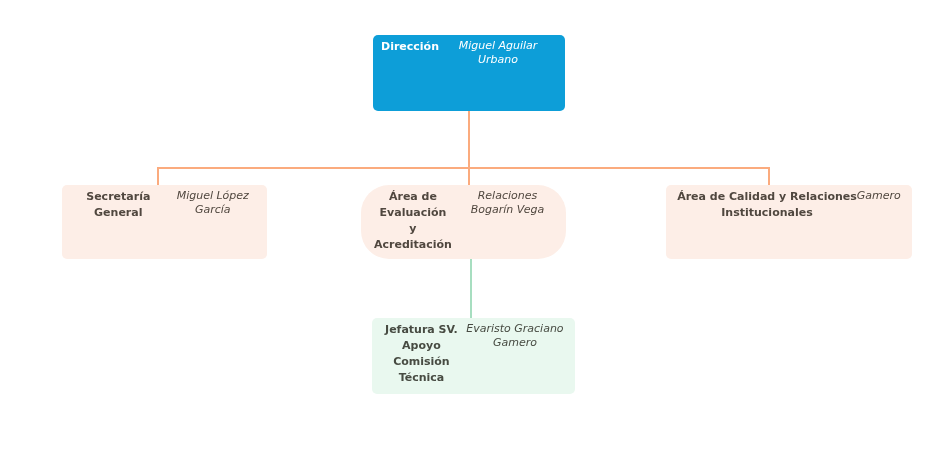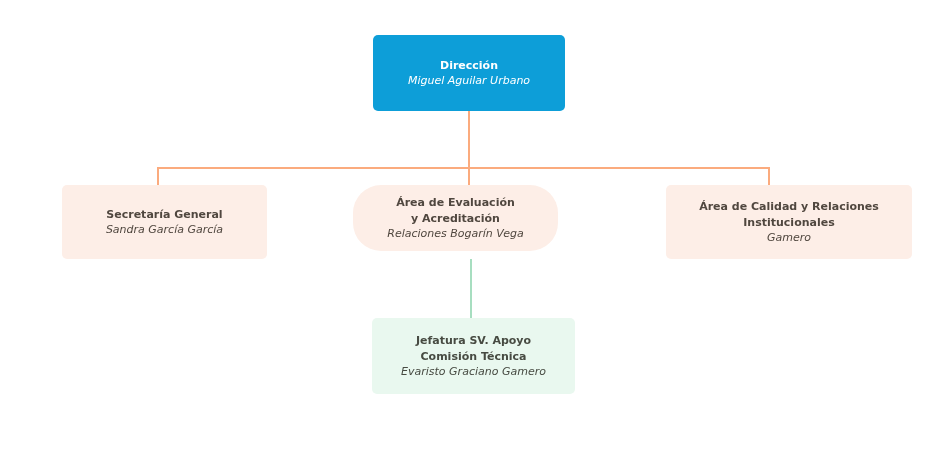--- a/index.html
+++ b/index.html
@@ -12,21 +12,21 @@
     width: 940px;
     height: 454px;
     background: var(--background, #ffffff);
     font-family: "DejaVu Sans", "Liberation Sans", sans-serif;
     overflow: hidden;
   }
   .node {
     position: absolute;
     border-radius: 5px;
     display: flex;
-    flex-direction: column;
+    flex-direction: row;
     justify-content: center;
     text-align: center;
     box-sizing: border-box;
     padding: 4px 8px;
   }
   .node-title {
     font-size: 11px;
     font-weight: bold;
     line-height: 16px;
     white-space: pre-line;
@@ -66,24 +66,24 @@
   <div class="connector orange" style="left:768px; top:167px; width:2px; height:18px;"></div>
   <div class="connector green" style="left:470px; top:259px; width:2px; height:59px;"></div>
 
   <div class="node node-root" style="left:373px; top:35px; width:192px; height:76px;">
     <div class="node-title">Dirección</div>
     <div class="node-person">Miguel Aguilar Urbano</div>
   </div>
 
   <div class="node node-branch" style="left:62px; top:185px; width:205px; height:74px;">
     <div class="node-title">Secretaría General</div>
-    <div class="node-person">Sandra García García</div>
+    <div class="node-person">Miguel López García</div>
   </div>
 
-  <div class="node node-branch" style="left:353px; top:185px; width:205px; height:66px;border-radius:28px;">
+  <div class="node node-branch" style="left:361px; top:185px; width:205px; height:74px;border-radius:28px;">
     <div class="node-title">Área de Evaluación
 y Acreditación</div>
     <div class="node-person">Relaciones Bogarín Vega</div>
   </div>
 
   <div class="node node-branch" style="left:666px; top:185px; width:246px; height:74px;">
     <div class="node-title">Área de Calidad y Relaciones
 Institucionales</div>
     <div class="node-person">Gamero</div>
   </div>

